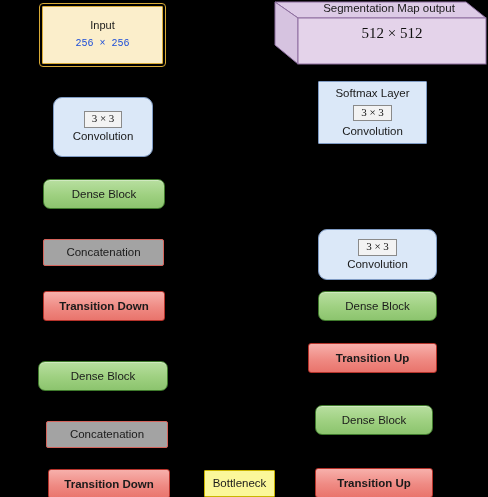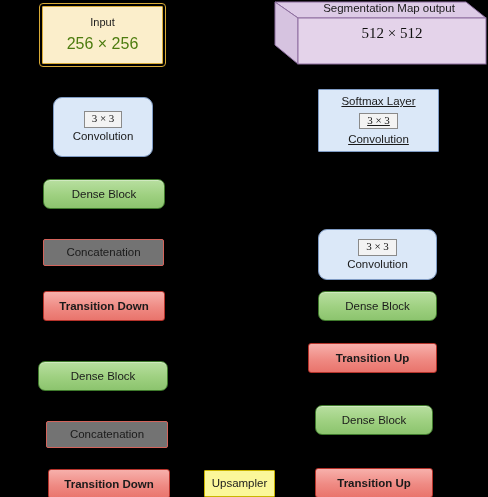--- a/index.html
+++ b/index.html
@@ -38,21 +38,21 @@
   
   .red {
     background: linear-gradient(to bottom, #f7b0ab 0%, #ef8a83 55%, #e9746c 100%);
     border: 1px solid #b5332b;
     border-radius: 3px;
     font-weight: bold;
   }
 
   
   .pink {
-    background: #737373;
+    background: #a3a3a3;
     border: 1px solid #d4645c;
     border-radius: 2px;
   }
 
   
   .blue-round {
     background: #dbe8f8;
     border: 1px solid #7f9bc4;
     border-radius: 9px;
   }
@@ -86,23 +86,23 @@
     border: 1px solid #8a8a8a;
     padding: 0px 7px 1px 7px;
     font-family: "Liberation Serif", serif;
     font-size: 11px;
     line-height: 1.25;
     color: #111;
     margin: 1px 0;
   }
 
   .serif-dim {
-    font-family: Liberation Sans, sans-serif;
-    font-size: 16px;
-    color: #4d7c0f;
+    font-family: Liberation Mono, monospace;
+    font-size: 10px;
+    color: #1d4ed8;
   }
 
   .label-sm { font-size: 11.5px; }
   .label-top { font-size: 11px; margin-bottom: 5px; }
 
   
   #seg-box {
     position: absolute;
     left: 272px;
     top: 0px;
@@ -163,37 +163,37 @@
 
   <div class="node pink" style="left:46px; top:421px; width:122px; height:27px;">
     <div>Concatenation</div>
   </div>
 
   <div class="node red" style="left:48px; top:469px; width:122px; height:30px;">
     <div>Transition Down</div>
   </div>
 
   <div class="node yellow-bottleneck" style="left:204px; top:470px; width:71px; height:27px;">
-    <div>Upsampler</div>
+    <div>Bottleneck</div>
   </div>
 
   <div id="seg-box">
     <svg width="216" height="66" viewBox="0 0 216 66">
 
       <polygon points="3,2 194,2 214,18 26,18" fill="#ddcbe6" stroke="#8e6fa0" stroke-width="1"></polygon>
 
       <polygon points="3,2 26,18 26,64 3,45" fill="#d6c3e0" stroke="#8e6fa0" stroke-width="1"></polygon>
 
       <rect x="26" y="18" width="188" height="46" fill="#e4d3ea" stroke="#8e6fa0" stroke-width="1"></rect>
     </svg>
     <div id="seg-title">Segmentation Map output</div>
     <div id="seg-dim">512 × 512</div>
   </div>
 
-  <div class="node blue-square" style="left:318px; top:89px; width:121px; height:63px;text-decoration:underline;">
+  <div class="node blue-square" style="left:318px; top:81px; width:109px; height:63px;">
     <div class="label-sm" style="margin-bottom:3px;">Softmax Layer</div>
     <span class="kernel-chip">3 × 3</span>
     <div class="label-sm" style="margin-top:2px;">Convolution</div>
   </div>
 
 
   <div class="node blue-round" style="left:318px; top:229px; width:119px; height:51px;">
     <span class="kernel-chip">3 × 3</span>
     <div class="label-sm">Convolution</div>
   </div>

